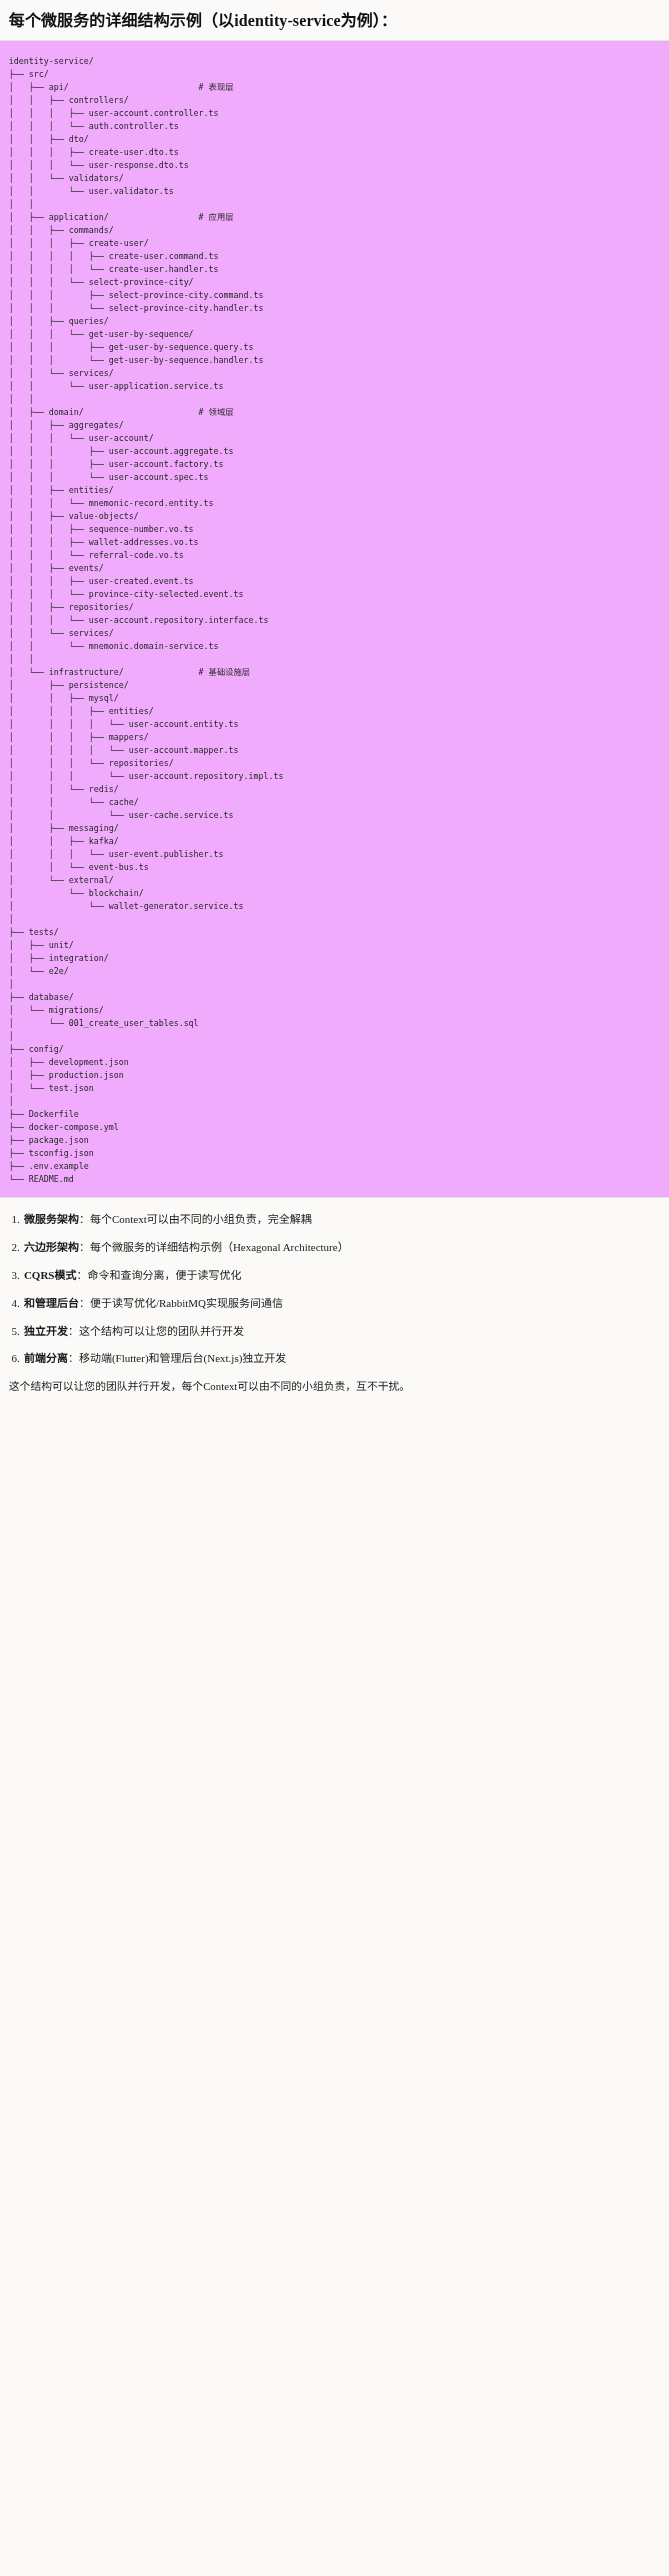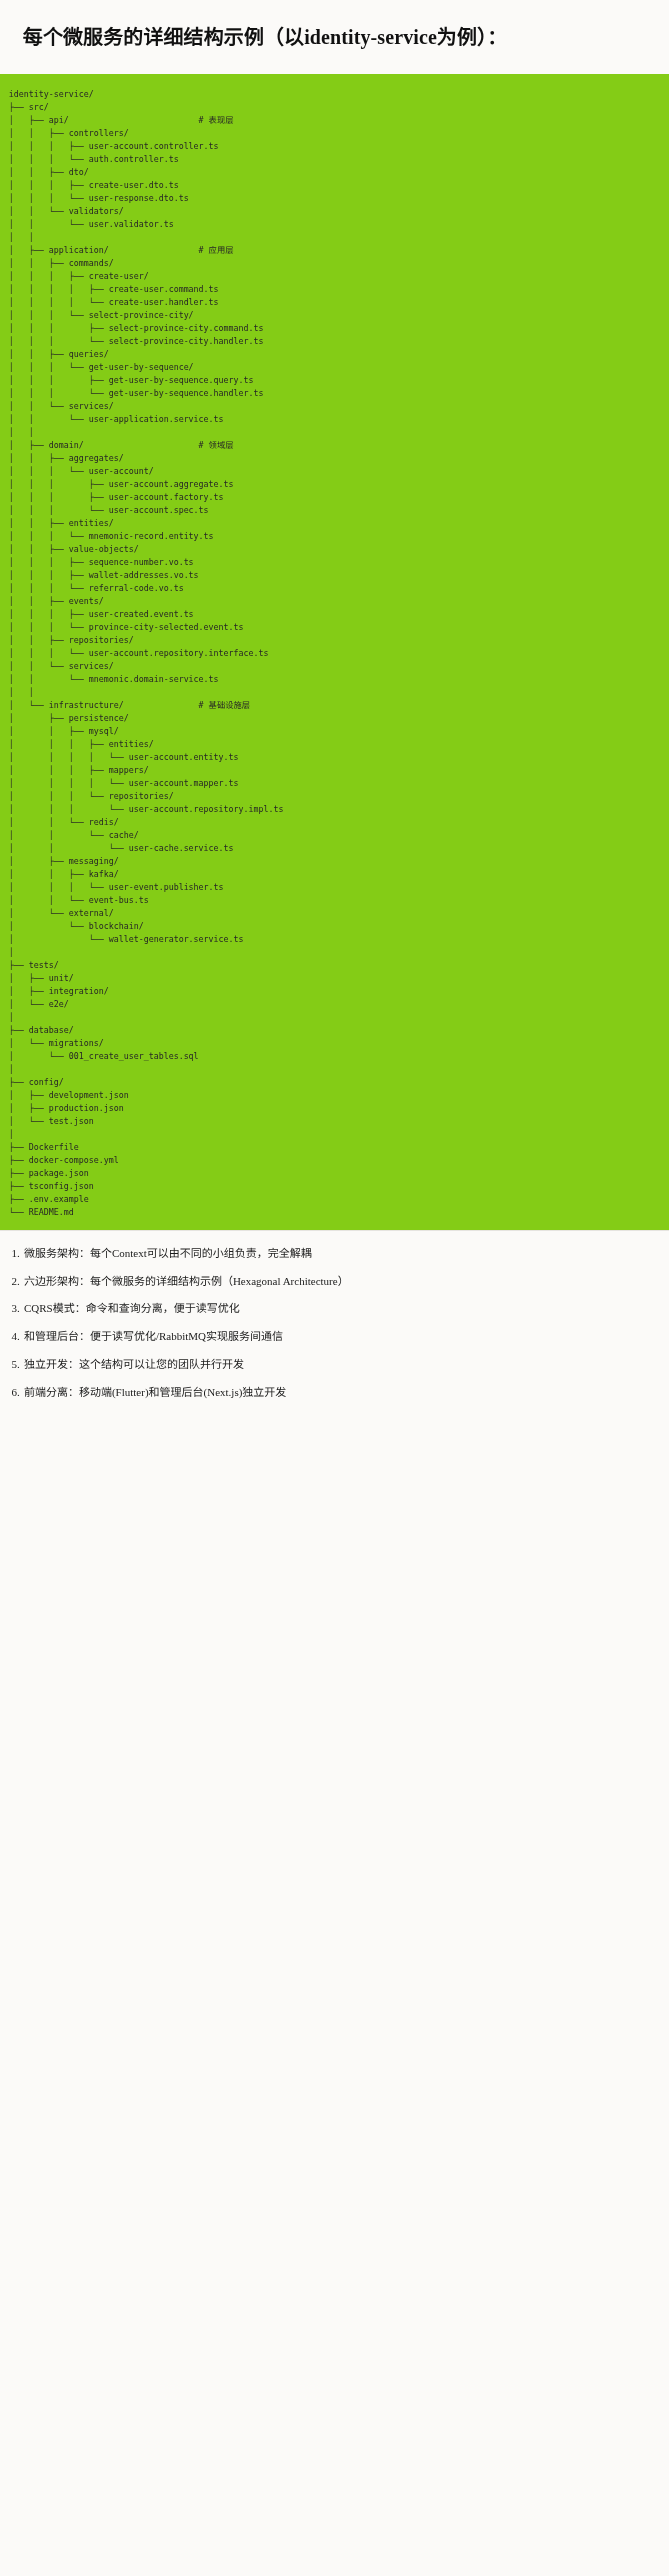--- a/index.html
+++ b/index.html
@@ -14,37 +14,37 @@
   .page{width:669px;position:relative;}
 
   
   .heading-block{
     padding:10px 8.8px 8.8px 8.8px;
     background:#fbfaf8;
   }
   .heading{
     font-family:"Liberation Serif", serif;
     font-weight:bold;
-    font-size:20px;
+    font-size:16px;
     line-height:1.35;
     letter-spacing:0.1px;
     color:#111111;
-    margin:14px;
+    margin:0;
   }
   .rule{
     height:0.6px;
     background:#e6e4e0;
     border:0;
     margin:0;
     width:100%;
   }
 
   
   .tree-block{
-    background:#84cc16;
+    background:#f0abfc;
     padding:13.8px 8.8px 11.3px 8.8px;
   }
   pre.tree{
     margin:0;
     font-family:"DejaVu Sans Mono", "Liberation Mono", monospace;
     font-size:8.3px;
     line-height:13px;
     color:#262626;
     white-space:pre;
     letter-spacing:0px;
@@ -70,21 +70,21 @@
     list-style:decimal;
     font-family:"Liberation Serif", serif;
     font-size:11px;
     color:#1b1b1b;
   }
   ol.notes li{
     margin:0 0 11.3px 0;
     line-height:1.5;
     padding-left:1.3px;
   }
-  ol.notes li b{font-weight:normal;}
+  ol.notes li b{font-weight:bold;}
   .closing{
     font-family:"Liberation Serif", serif;
     font-size:10.8px;
     line-height:1.55;
     color:#1b1b1b;
     margin:8.8px 0 0 0;
   }
 </style>
 </head>
 <body>
@@ -202,16 +202,17 @@
       <li>
         <b>和管理后台</b><span>：</span><span>便于读写优化/RabbitMQ实现服务间通信</span>
       </li>
       <li>
         <b>独立开发</b><span>：</span><span>这个结构可以让您的团队并行开发</span>
       </li>
       <li>
         <b>前端分离</b><span>：</span><span>移动端(Flutter)和管理后台(Next.js)独立开发</span>
       </li>
     </ol>
+    <p class="closing">这个结构可以让您的团队并行开发，每个Context可以由不同的小组负责，互不干扰。</p>
   </div>
 
 </div>
 
 
 </body></html>

